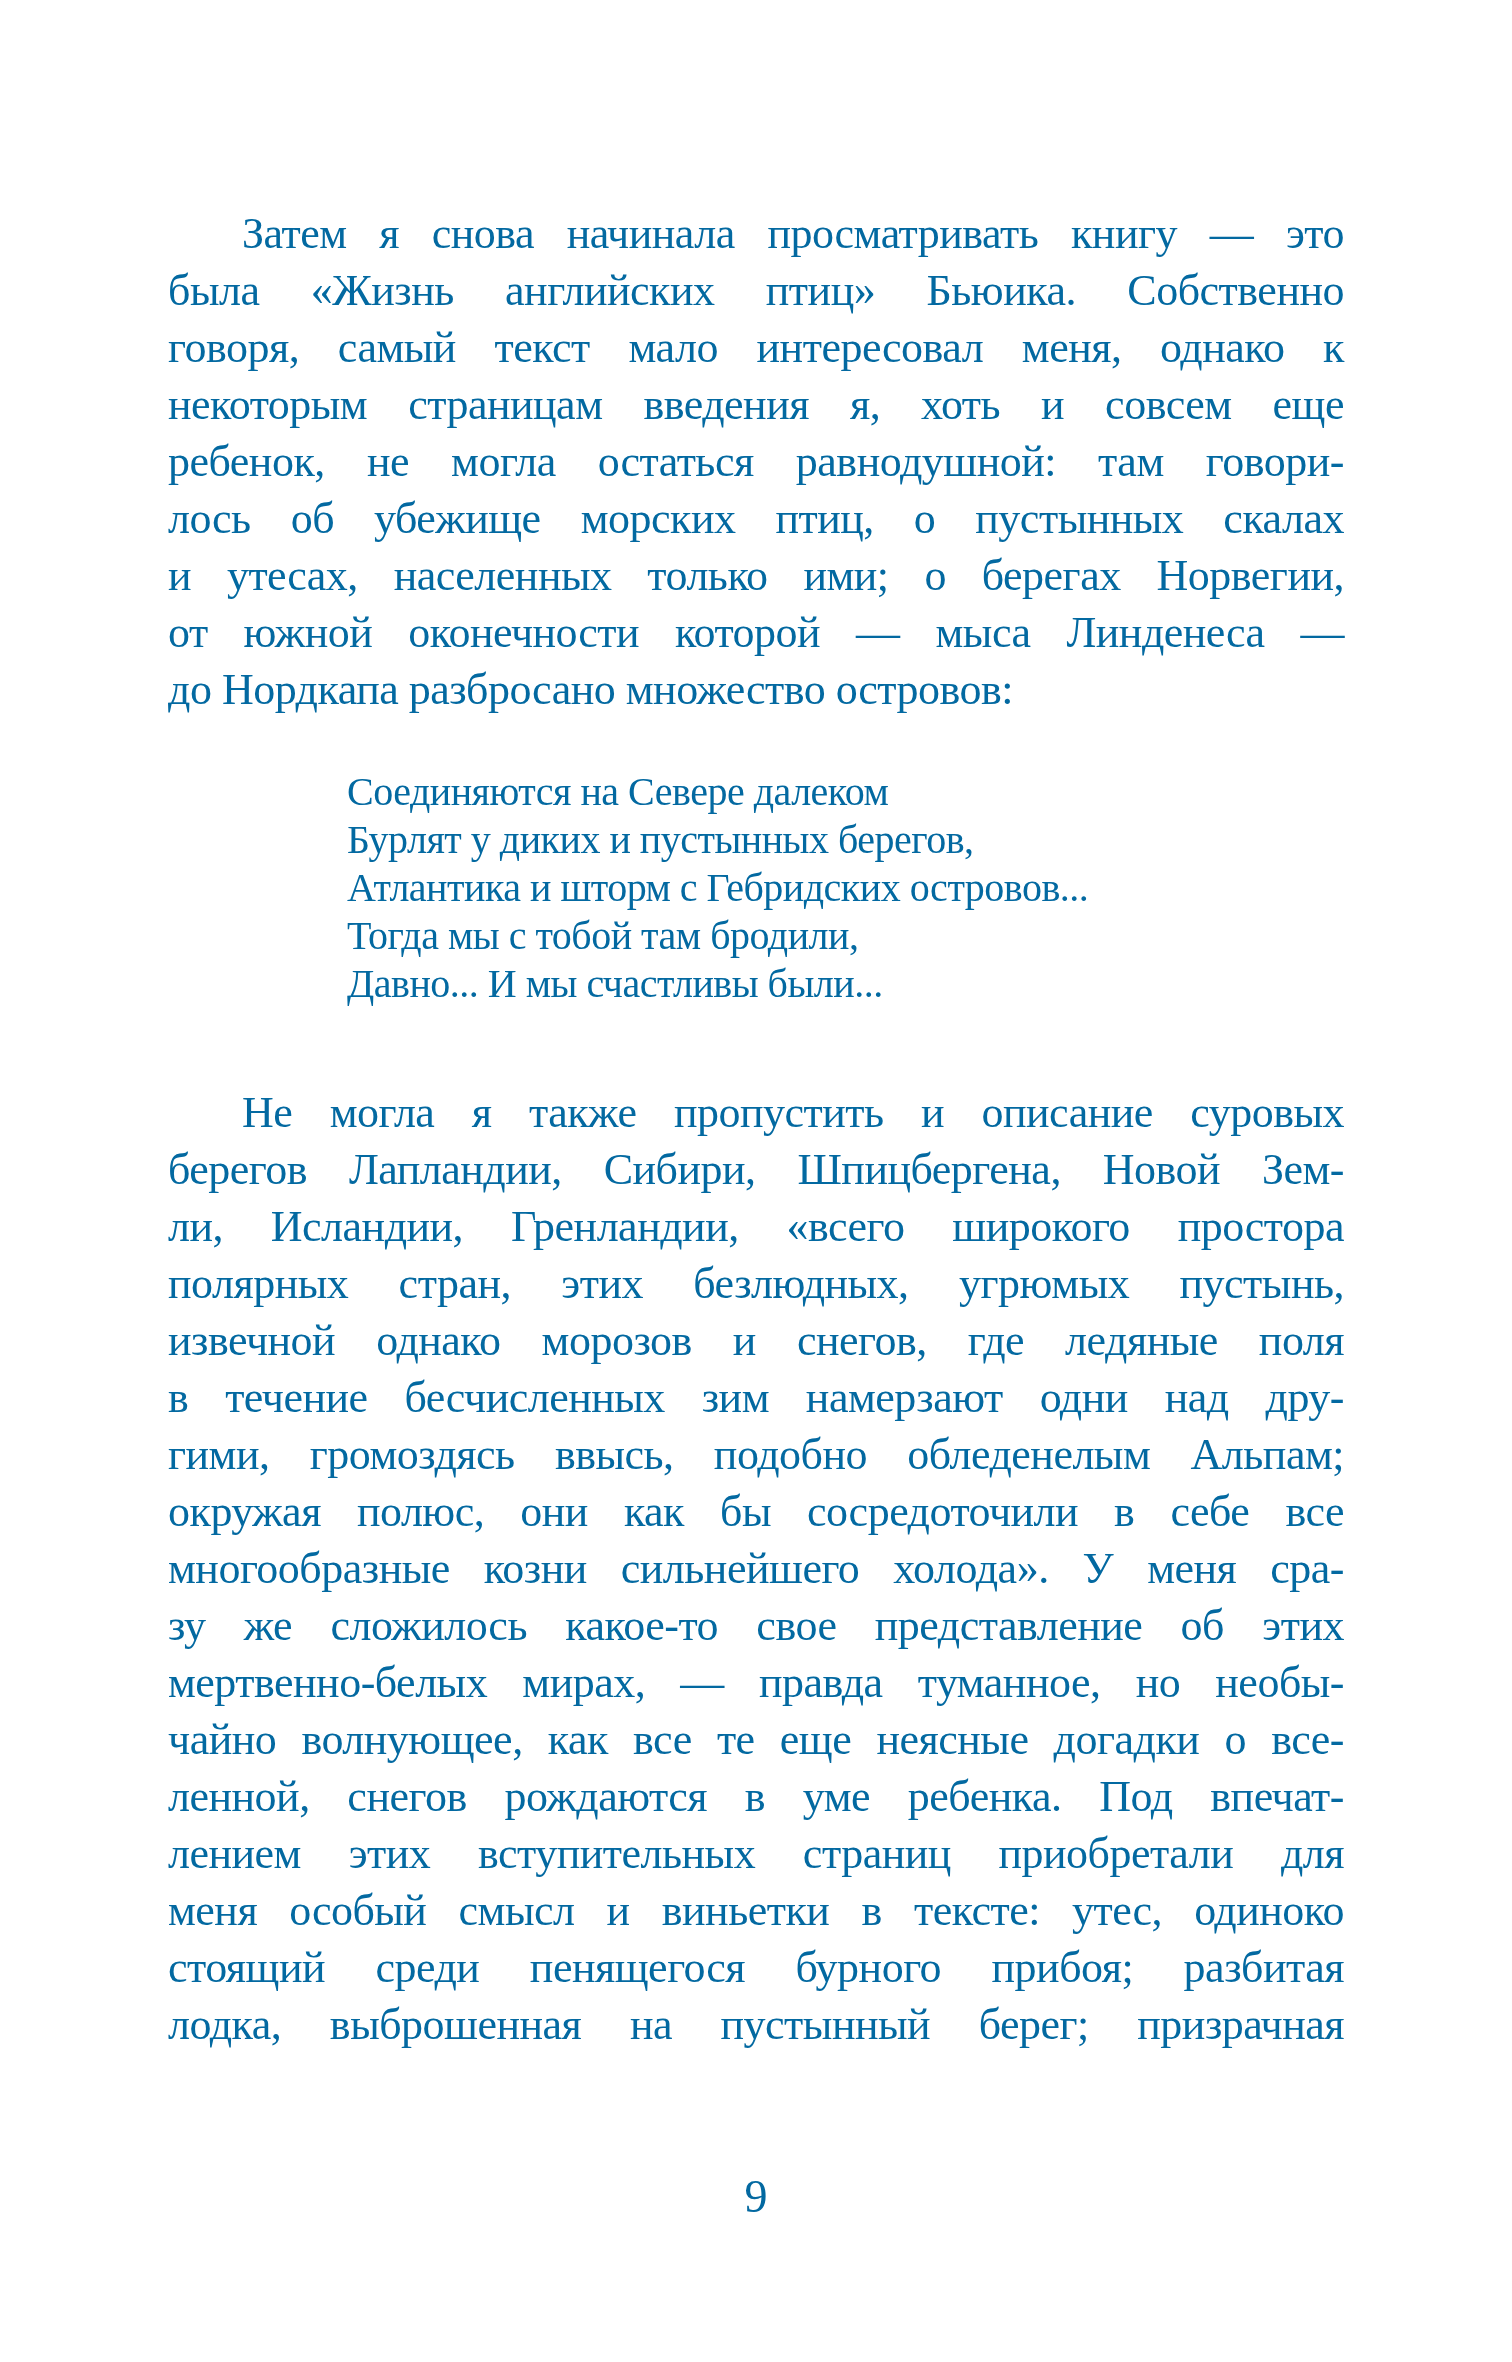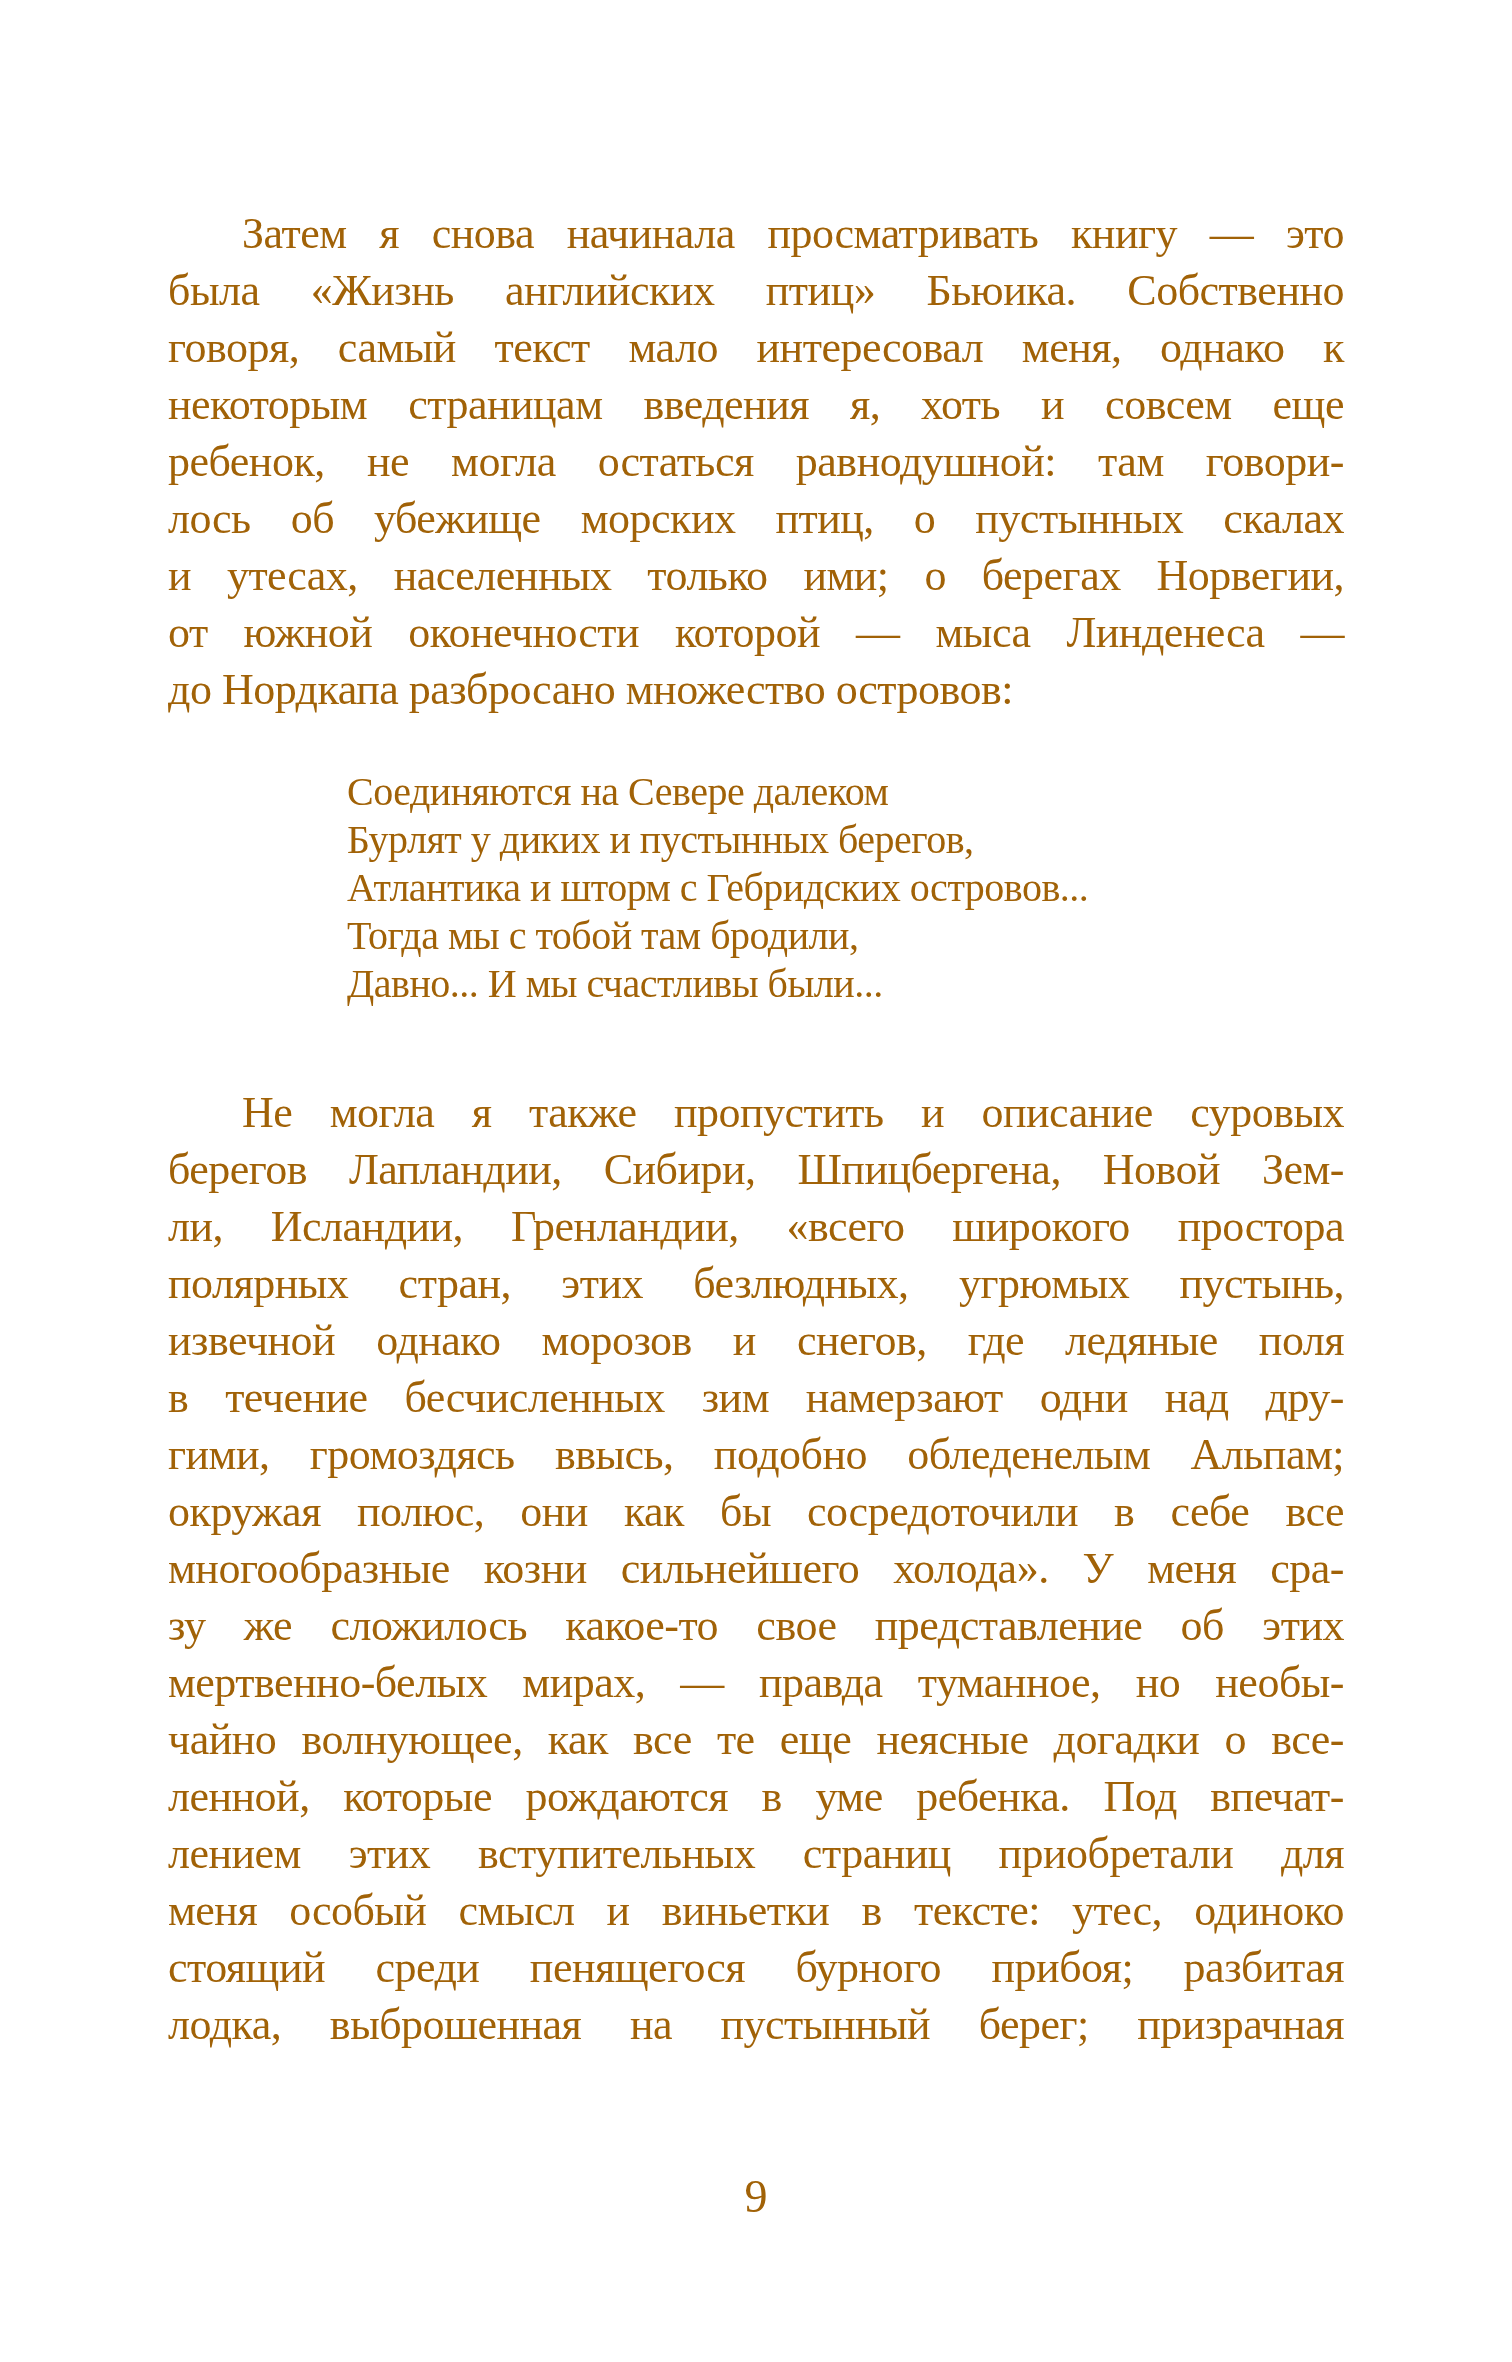--- a/index.html
+++ b/index.html
@@ -1,21 +1,21 @@
 <!DOCTYPE html>
 <html><head>
 <meta charset="utf-8">
 <style>
   html, body { margin: 0; padding: 0; background: #ffffff; }
   .page {
     position: relative;
     width: 1512px;
     height: 2362px;
     background: #ffffff;
-    color: #a16207;
+    color: #0369a1;
     font-family: "Liberation Serif", "DejaVu Serif", serif;
     overflow: hidden;
   }
   .text-block {
     position: absolute;
     left: 168px;
     top: 205px;
     width: 1176px;
   }
   .para {
@@ -79,21 +79,21 @@
       <div class="line">ли, Исландии, Гренландии, «всего широкого простора</div>
       <div class="line">полярных стран, этих безлюдных, угрюмых пустынь,</div>
       <div class="line">извечной однако морозов и снегов, где ледяные поля</div>
       <div class="line">в течение бесчисленных зим намерзают одни над дру-</div>
       <div class="line">гими, громоздясь ввысь, подобно обледенелым Альпам;</div>
       <div class="line">окружая полюс, они как бы сосредоточили в себе все</div>
       <div class="line">многообразные козни сильнейшего холода». У меня сра-</div>
       <div class="line">зу же сложилось какое-то свое представление об этих</div>
       <div class="line">мертвенно-белых мирах, — правда туманное, но необы-</div>
       <div class="line">чайно волнующее, как все те еще неясные догадки о все-</div>
-      <div class="line">ленной, которые рождаются в уме ребенка. Под впечат-</div>
+      <div class="line">ленной, снегов рождаются в уме ребенка. Под впечат-</div>
       <div class="line">лением этих вступительных страниц приобретали для</div>
       <div class="line">меня особый смысл и виньетки в тексте: утес, одиноко</div>
       <div class="line">стоящий среди пенящегося бурного прибоя; разбитая</div>
       <div class="line">лодка, выброшенная на пустынный берег; призрачная</div>
     </div>
 
   </div>
 
   <div class="page-number">9</div>
 </div>

